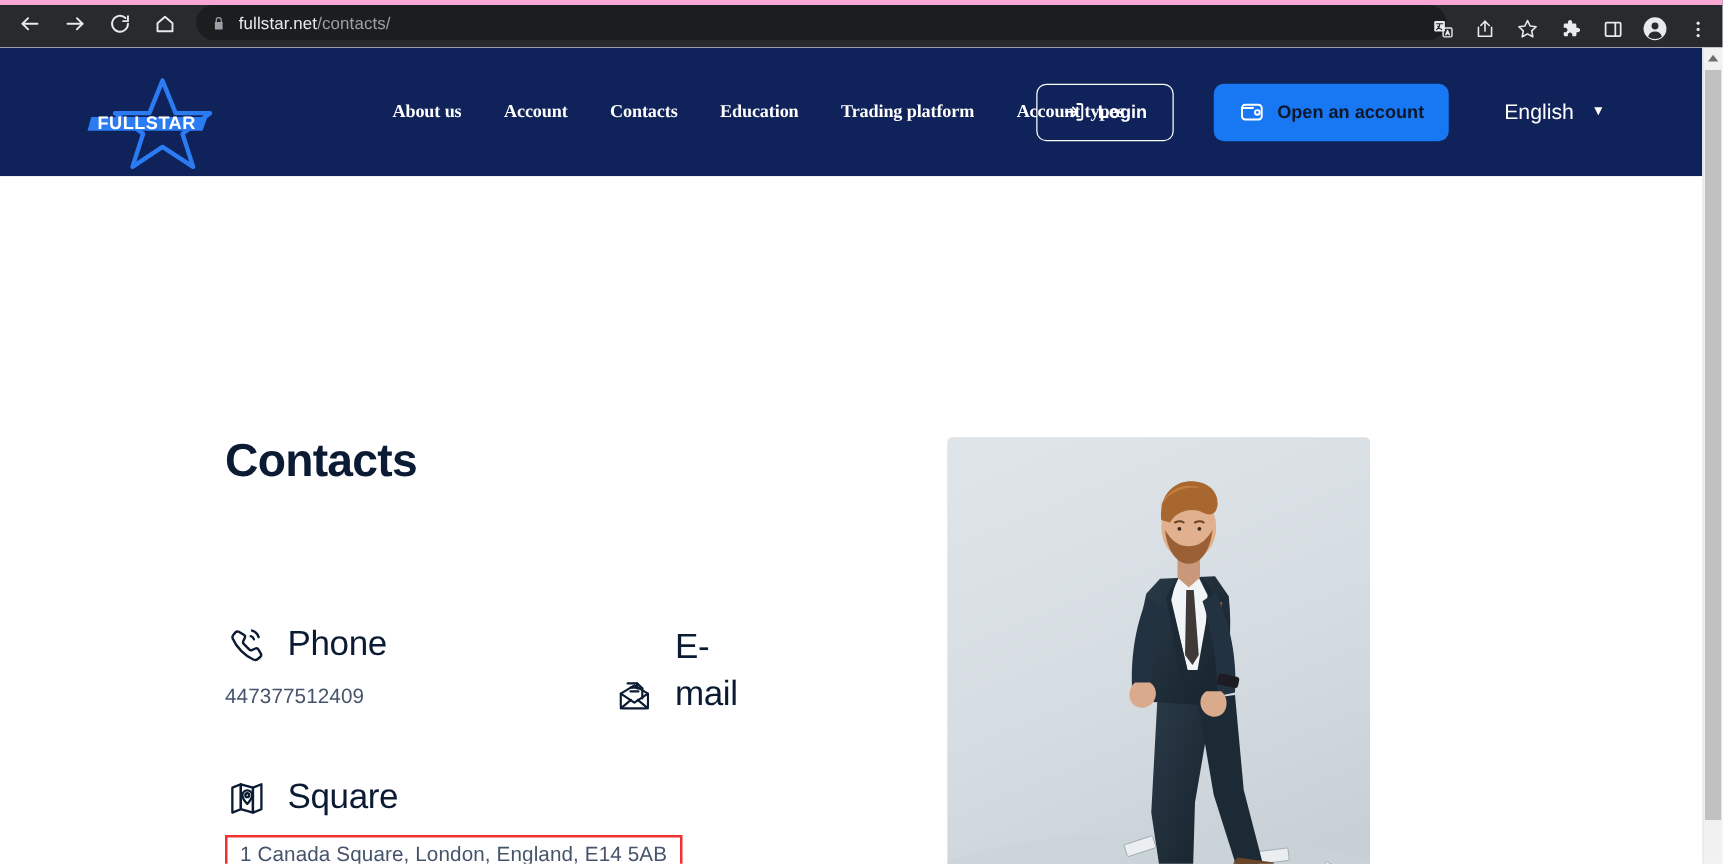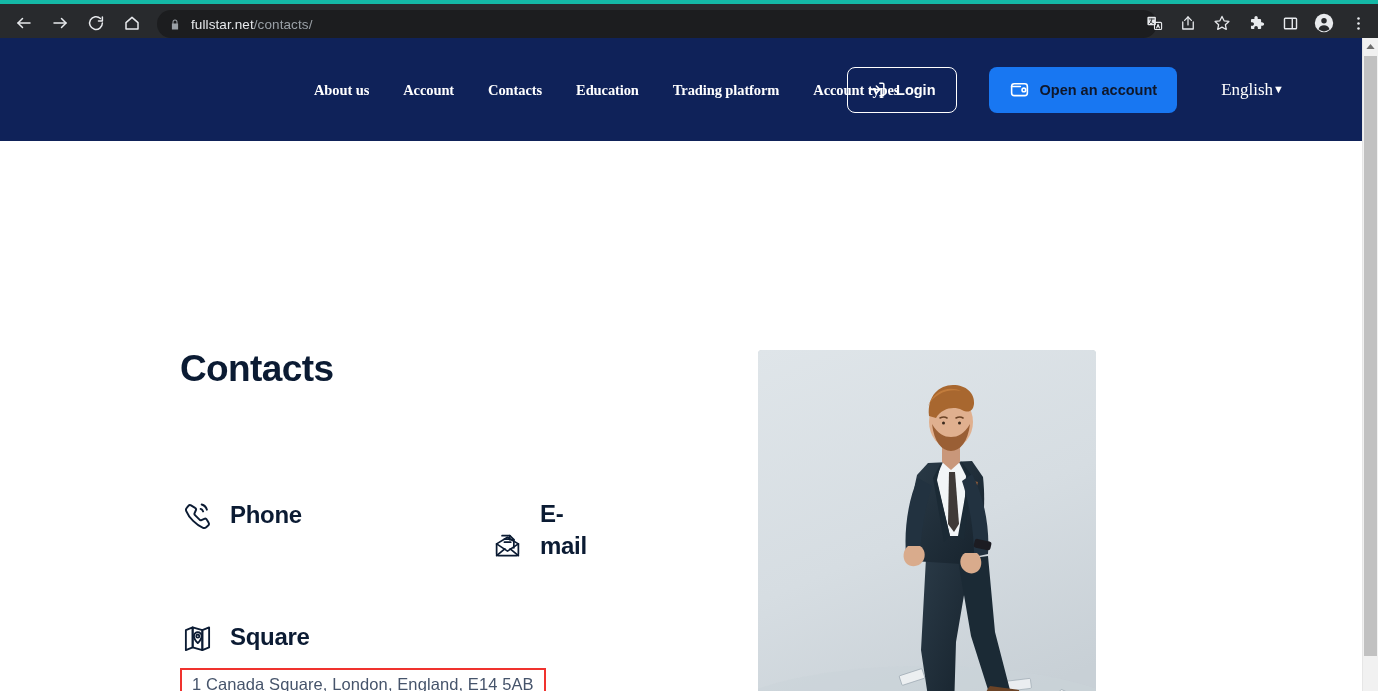--- a/index.html
+++ b/index.html
@@ -13,22 +13,22 @@
   }
 
   
   #browser-chrome {
     position: absolute;
     top: 0; left: 0;
     width: 1378px;
     height: 38px;
     background: #282a2d;
     display: flex;
-    align-items: flex-end;
-    border-top: 4px solid #14b8a6;
+    align-items: flex-start;
+    border-top: 4px solid #f9a8d4;
   }
   .nav-btn {
     width: 30px; height: 30px;
     margin-left: 6px;
     display: flex; align-items: center; justify-content: center;
     border-radius: 50%;
     cursor: pointer;
   }
   .nav-btn:first-child { margin-left: 9px; }
   .nav-btn svg { display: block; }
@@ -160,27 +160,26 @@
     font-size: 14.5px;
     font-weight: bold;
     cursor: pointer;
     font-family: "Liberation Sans", sans-serif;
     white-space: nowrap;
   }
 
   #lang-switcher {
     display: flex;
     align-items: center;
-    gap: 0;
+    gap: 14px;
     margin-left: 44px;
     color: #ffffff;
     font-size: 17px;
     cursor: pointer;
     white-space: nowrap;
-    font-family: Liberation Serif, serif;
   }
   #lang-switcher .caret {
     font-size: 11px;
     line-height: 1;
   }
 
   
   #main {
     position: relative;
     width: 1362px;
@@ -218,22 +217,22 @@
   }
   .contact-icon {
     width: 34px;
     height: 34px;
     flex: 0 0 34px;
     display: flex;
     align-items: center;
     justify-content: center;
   }
   .contact-label {
-    font-size: 24px;
-    font-weight: bold;
+    font-size: 28px;
+    font-weight: normal;
     color: #0b1b33;
     letter-spacing: -0.3px;
   }
   .contact-value {
     font-size: 16.5px;
     color: #46546b;
     margin-top: 16px;
     letter-spacing: 0.1px;
   }
 
@@ -404,20 +403,27 @@
           <circle cx="12" cy="19" r="1.8"></circle>
       </svg>
     </div>
   </div>
 </div>
 
 <div id="page">
 
   <header id="site-header">
 
+    <div id="logo">
+      <svg width="105" height="75" viewBox="0 0 105 75">
+        <polygon points="62,4 72.5,30 100,30 78,46.5 86.5,73 62,57 38,73 46.5,46.5 24,30 51.5,30" fill="none" stroke="#2b7bf3" stroke-width="3.5" stroke-linejoin="round"></polygon>
+        <polygon points="5,33 98,33 94,44 2,44" fill="#2b7bf3"></polygon>
+        <text x="10" y="42.5" font-family="'Liberation Sans', sans-serif" font-size="14.5" font-weight="bold" fill="#ffffff" letter-spacing="0.4">FULLSTAR</text>
+      </svg>
+    </div>
 
     <nav id="main-nav">
       <a>About us</a>
       <a>Account</a>
       <a>Contacts</a>
       <a>Education</a>
       <a>Trading platform</a>
       <a>Account types</a>
     </nav>
 
@@ -464,20 +470,21 @@
           <div class="contact-item-head">
             <span class="contact-icon">
               <svg width="31" height="31" viewBox="0 0 32 32" fill="none" stroke="#0b1b33" stroke-width="2" stroke-linecap="round" stroke-linejoin="round">
                 <path d="M9.3 5.6c-.9-.5-2-.3-2.7.5L4.9 8.1c-.8.9-1 2.2-.5 3.3 1.5 3.6 4 7.1 7.1 10.2 3.1 3.1 6.6 5.6 10.2 7.1 1.1.5 2.4.2 3.3-.6l2-1.7c.8-.7 1-1.9.5-2.8l-2-3.4c-.5-.9-1.6-1.2-2.5-.8l-2.9 1.3c-.7.3-1.5.2-2-.4l-4.7-4.7c-.6-.6-.7-1.4-.4-2.1l1.3-2.9c.4-.9.1-2-.8-2.5z"></path>
                 <path d="M20.3 4.6a7.8 7.8 0 0 1 5.4 5.4"></path>
                 <path d="M19.2 9.2a3.6 3.6 0 0 1 2.6 2.6"></path>
               </svg>
             </span>
             <span class="contact-label">Phone</span>
           </div>
+          <div class="contact-value">447377512409</div>
         </div>
 
         <div id="cell-email" class="contact-row">
           <div class="contact-item-head">
             <span class="contact-icon">
               <svg width="29" height="29" viewBox="0 0 32 32" fill="none" stroke="#0b1b33" stroke-width="1.9" stroke-linejoin="round" stroke-linecap="round">
                 <path d="M4 14.2v11a2 2 0 0 0 2 2h20a2 2 0 0 0 2-2v-11L16 7z"></path>
                 <path d="M10 5.2h8.6L23 9.6v8.9"></path>
                 <path d="M18.4 5.2v4.4H23"></path>
                 <path d="M12.6 9h5M12.6 12.3h7"></path>

